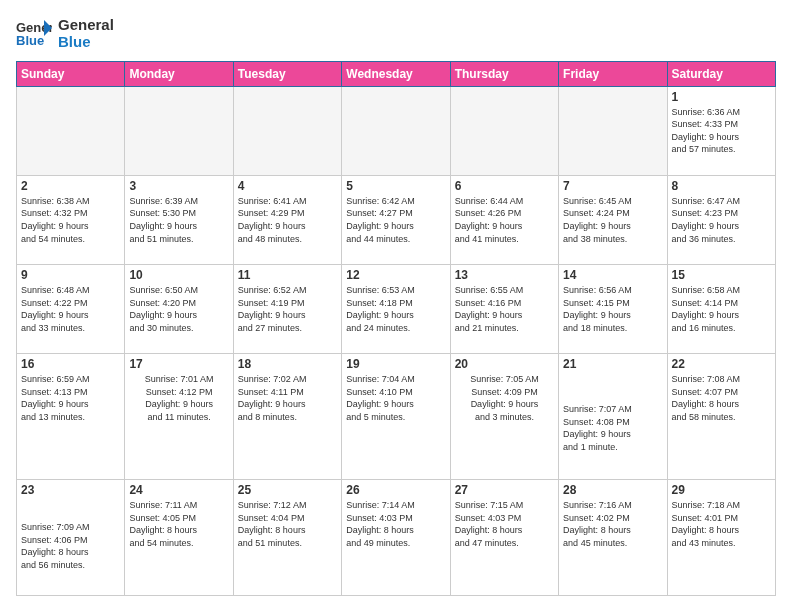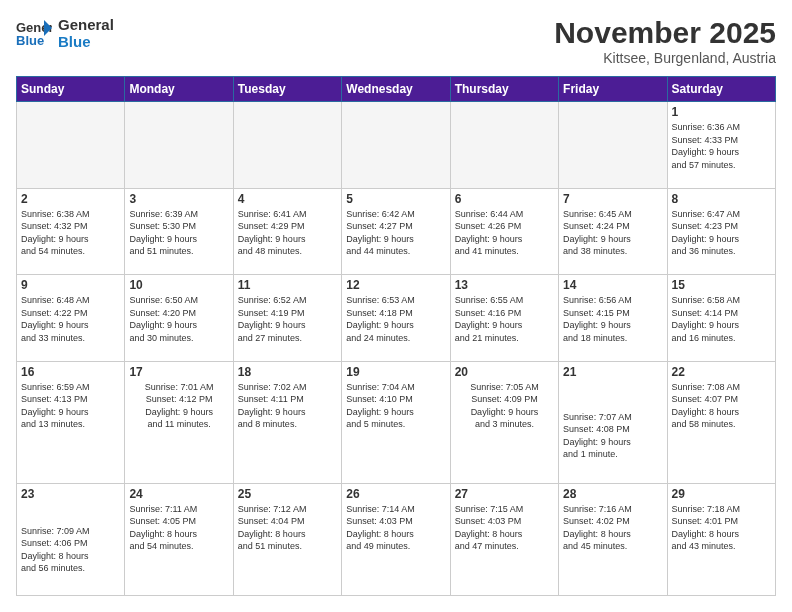--- a/index.html
+++ b/index.html
@@ -45,21 +45,21 @@
       color: #555;
     }
     .calendar {
       flex: 1;
       border: 1px solid #ccc;
       border-collapse: collapse;
       width: 100%;
       table-layout: fixed;
     }
     .calendar th {
-      background: #4c1d95;
+      background: #ec4899;
       color: #fff;
       font-size: 12px;
       font-weight: bold;
       padding: 5px 4px;
       text-align: left;
       border: 1px solid #2a6aa0;
     }
     .calendar td {
       vertical-align: top;
       border: 1px solid #ccc;
@@ -93,24 +93,20 @@
       <svg class="logo-icon" viewBox="0 0 36 30" xmlns="http://www.w3.org/2000/svg">
         <text x="0" y="14" font-size="13" font-weight="bold" fill="#333" font-family="Arial">General</text>
         <text x="0" y="27" font-size="13" font-weight="bold" fill="#1a6fba" font-family="Arial">Blue</text>
         <polygon points="28,2 36,10 28,18" fill="#1a6fba"></polygon>
       </svg>
       <div style="display:flex;flex-direction:column;line-height:1.15;">
         <span style="font-size:15px;font-weight:bold;color:#333;">General</span>
         <span style="font-size:15px;font-weight:bold;color:#1a7bc4;">Blue</span>
       </div>
     </div>
-    <div class="title-block">
-      <div class="month-title">November 2025</div>
-      <div class="location">Kittsee, Burgenland, Austria</div>
-    </div>
   </div>
 
   <table class="calendar">
     <thead>
       <tr>
         <th>Sunday</th>
         <th>Monday</th>
         <th>Tuesday</th>
         <th>Wednesday</th>
         <th>Thursday</th>

